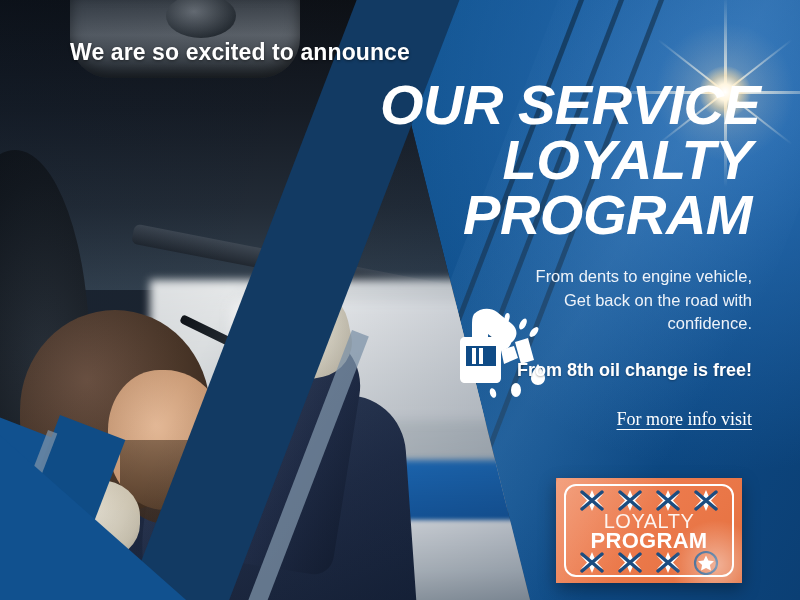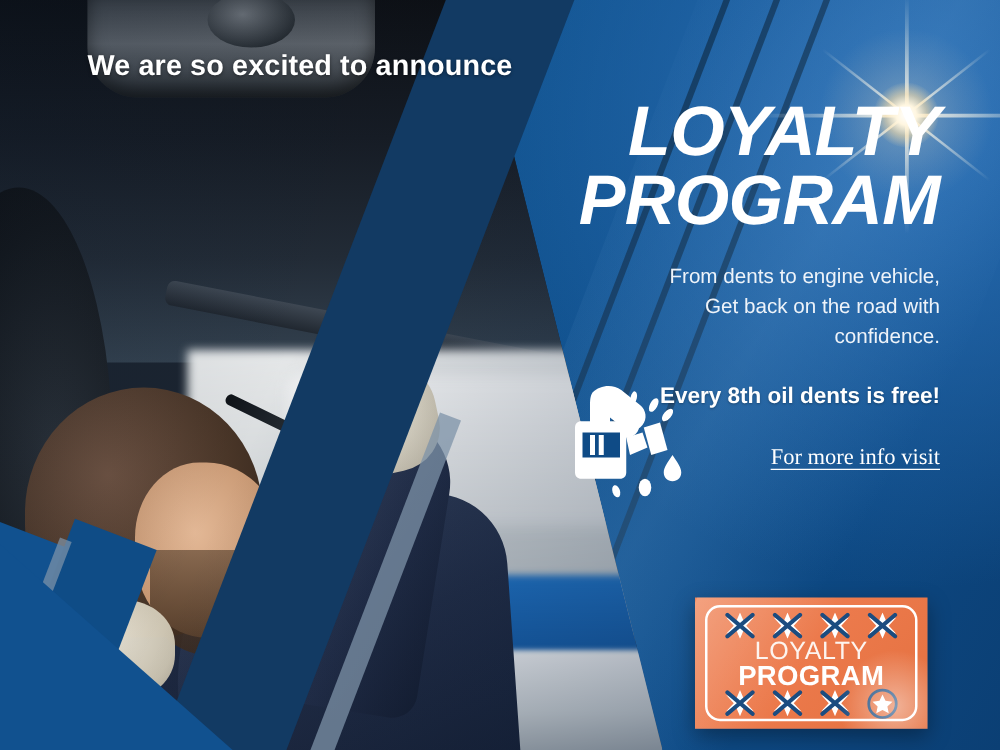--- a/index.html
+++ b/index.html
@@ -579,31 +579,32 @@
         <ellipse cx="41" cy="91" rx="3" ry="5" transform="rotate(-18 41 91)"></ellipse>
         <ellipse cx="71" cy="22" rx="3" ry="6" transform="rotate(28 71 22)"></ellipse>
         <ellipse cx="82" cy="30" rx="3" ry="6" transform="rotate(40 82 30)"></ellipse>
         <ellipse cx="55" cy="16" rx="2.5" ry="5" transform="rotate(12 55 16)"></ellipse>
       </g>
     </svg>
   </div>
 
   <div class="right-col">
     <h1 class="headline">
+      <span class="hl-line">OUR SERVICE</span>
       <span class="hl-line">LOYALTY</span>
       <span class="hl-line">PROGRAM</span>
     </h1>
 
     <div class="subcopy">
       <span>From dents to engine vehicle,</span>
       <span>Get back on the road with</span>
       <span>confidence.</span>
     </div>
 
-    <div class="offer">Every 8th oil dents is free!</div>
+    <div class="offer">From 8th oil change is free!</div>
 
     <div class="cta">
       <span class="cta-link">For more info visit </span>
     </div>
   </div>
 
   <div class="card">
     <div class="card-sheen"></div>
     <div class="card-inner">
 

